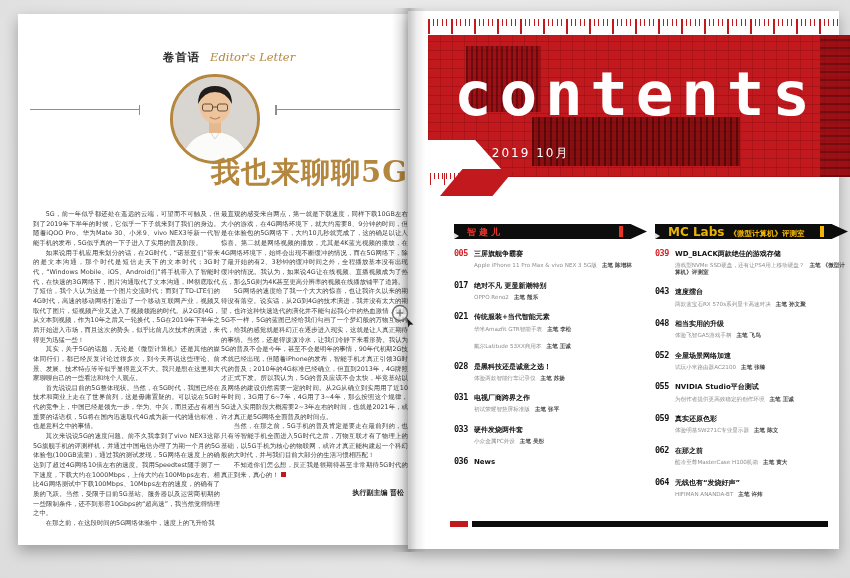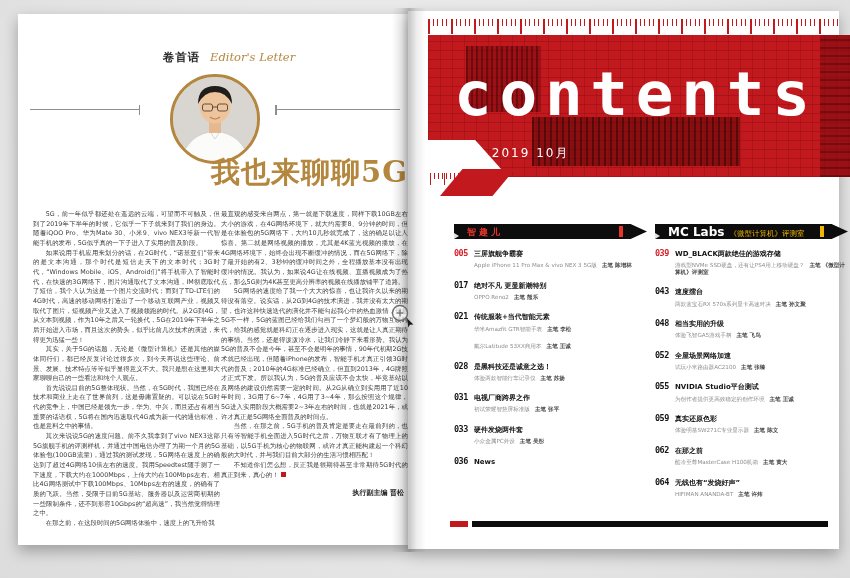--- a/index.html
+++ b/index.html
@@ -69,21 +69,21 @@
 
   .toc-col{position:absolute;top:213px;width:193px;}
   .col-a{left:46px;} .col-b{left:247px;}
   .sec-head{position:relative;height:15px;background:#0d0d0d;display:flex;align-items:flex-end;
     clip-path:polygon(0 0,91.5% 0,100% 50%,91.5% 100%,0 100%);}
   .tri{width:0;height:0;border-left:5px solid #e0e0e0;border-top:3.5px solid transparent;
     border-bottom:3.5px solid transparent;margin-right:8px;flex:0 0 auto;}
   .stripe{position:absolute;right:24px;top:2px;bottom:2px;width:4px;}
   .col-a .sec-title{font-weight:bold;font-size:9px;letter-spacing:3px;}
   .col-b .sec-title{font-weight:bold;font-size:12px;letter-spacing:0;margin-right:5px;}
-  .sec-title2{font-weight:normal;font-size:7.5px;}
+  .sec-title2{font-weight:bold;font-size:7.5px;}
   .items{margin-top:9px;}
   .toc-item{margin-bottom:10.8px;}
   .toc-item .row{display:flex;align-items:baseline;}
   .num{flex:0 0 20px;font-family:"DejaVu Sans Mono", monospace;font-weight:bold;font-size:8.5px;
     color:#151515;letter-spacing:-0.5px;}
   .num.first{color:#d8232a;}
   .ttl{font-size:7px;font-weight:bold;color:#151515;}
   .sub{margin-left:20px;margin-top:3.2px;font-size:5.6px;color:#8d8d8d;line-height:1.2;}
   .auth{color:#4a4a4a;font-weight:bold;margin-left:5px;}
   .foot-red{position:absolute;left:42px;top:510px;width:18px;height:5.5px;background:#c2191e;}
@@ -211,21 +211,21 @@
               <span class="num">036</span>
               <span class="ttl">News</span>
             </div>
           </div>
         </div>
     </div>
 
     <div class="toc-col col-b">
       <div class="sec-head">
         <span class="tri"></span>
-        <span class="sec-title" style="color: #ffffff;">MC Labs</span>
+        <span class="sec-title" style="color: #eab308;">MC Labs</span>
         <span class="sec-title2" style="color: rgb(242, 183, 5);">《微型计算机》评测室</span>
         <span class="stripe" style="background: rgb(242, 183, 5);"></span>
       </div>
       <div class="items">
           <div class="toc-item">
             <div class="row">
               <span class="num first">039</span>
               <span class="ttl">WD_BLACK两款绝佳的游戏存储</span>
             </div>
             <div class="sub">游戏型NVMe SSD硬盘，还有让PS4用上移动硬盘？<span class="auth">主笔 《微型计算机》评测室</span></div>

